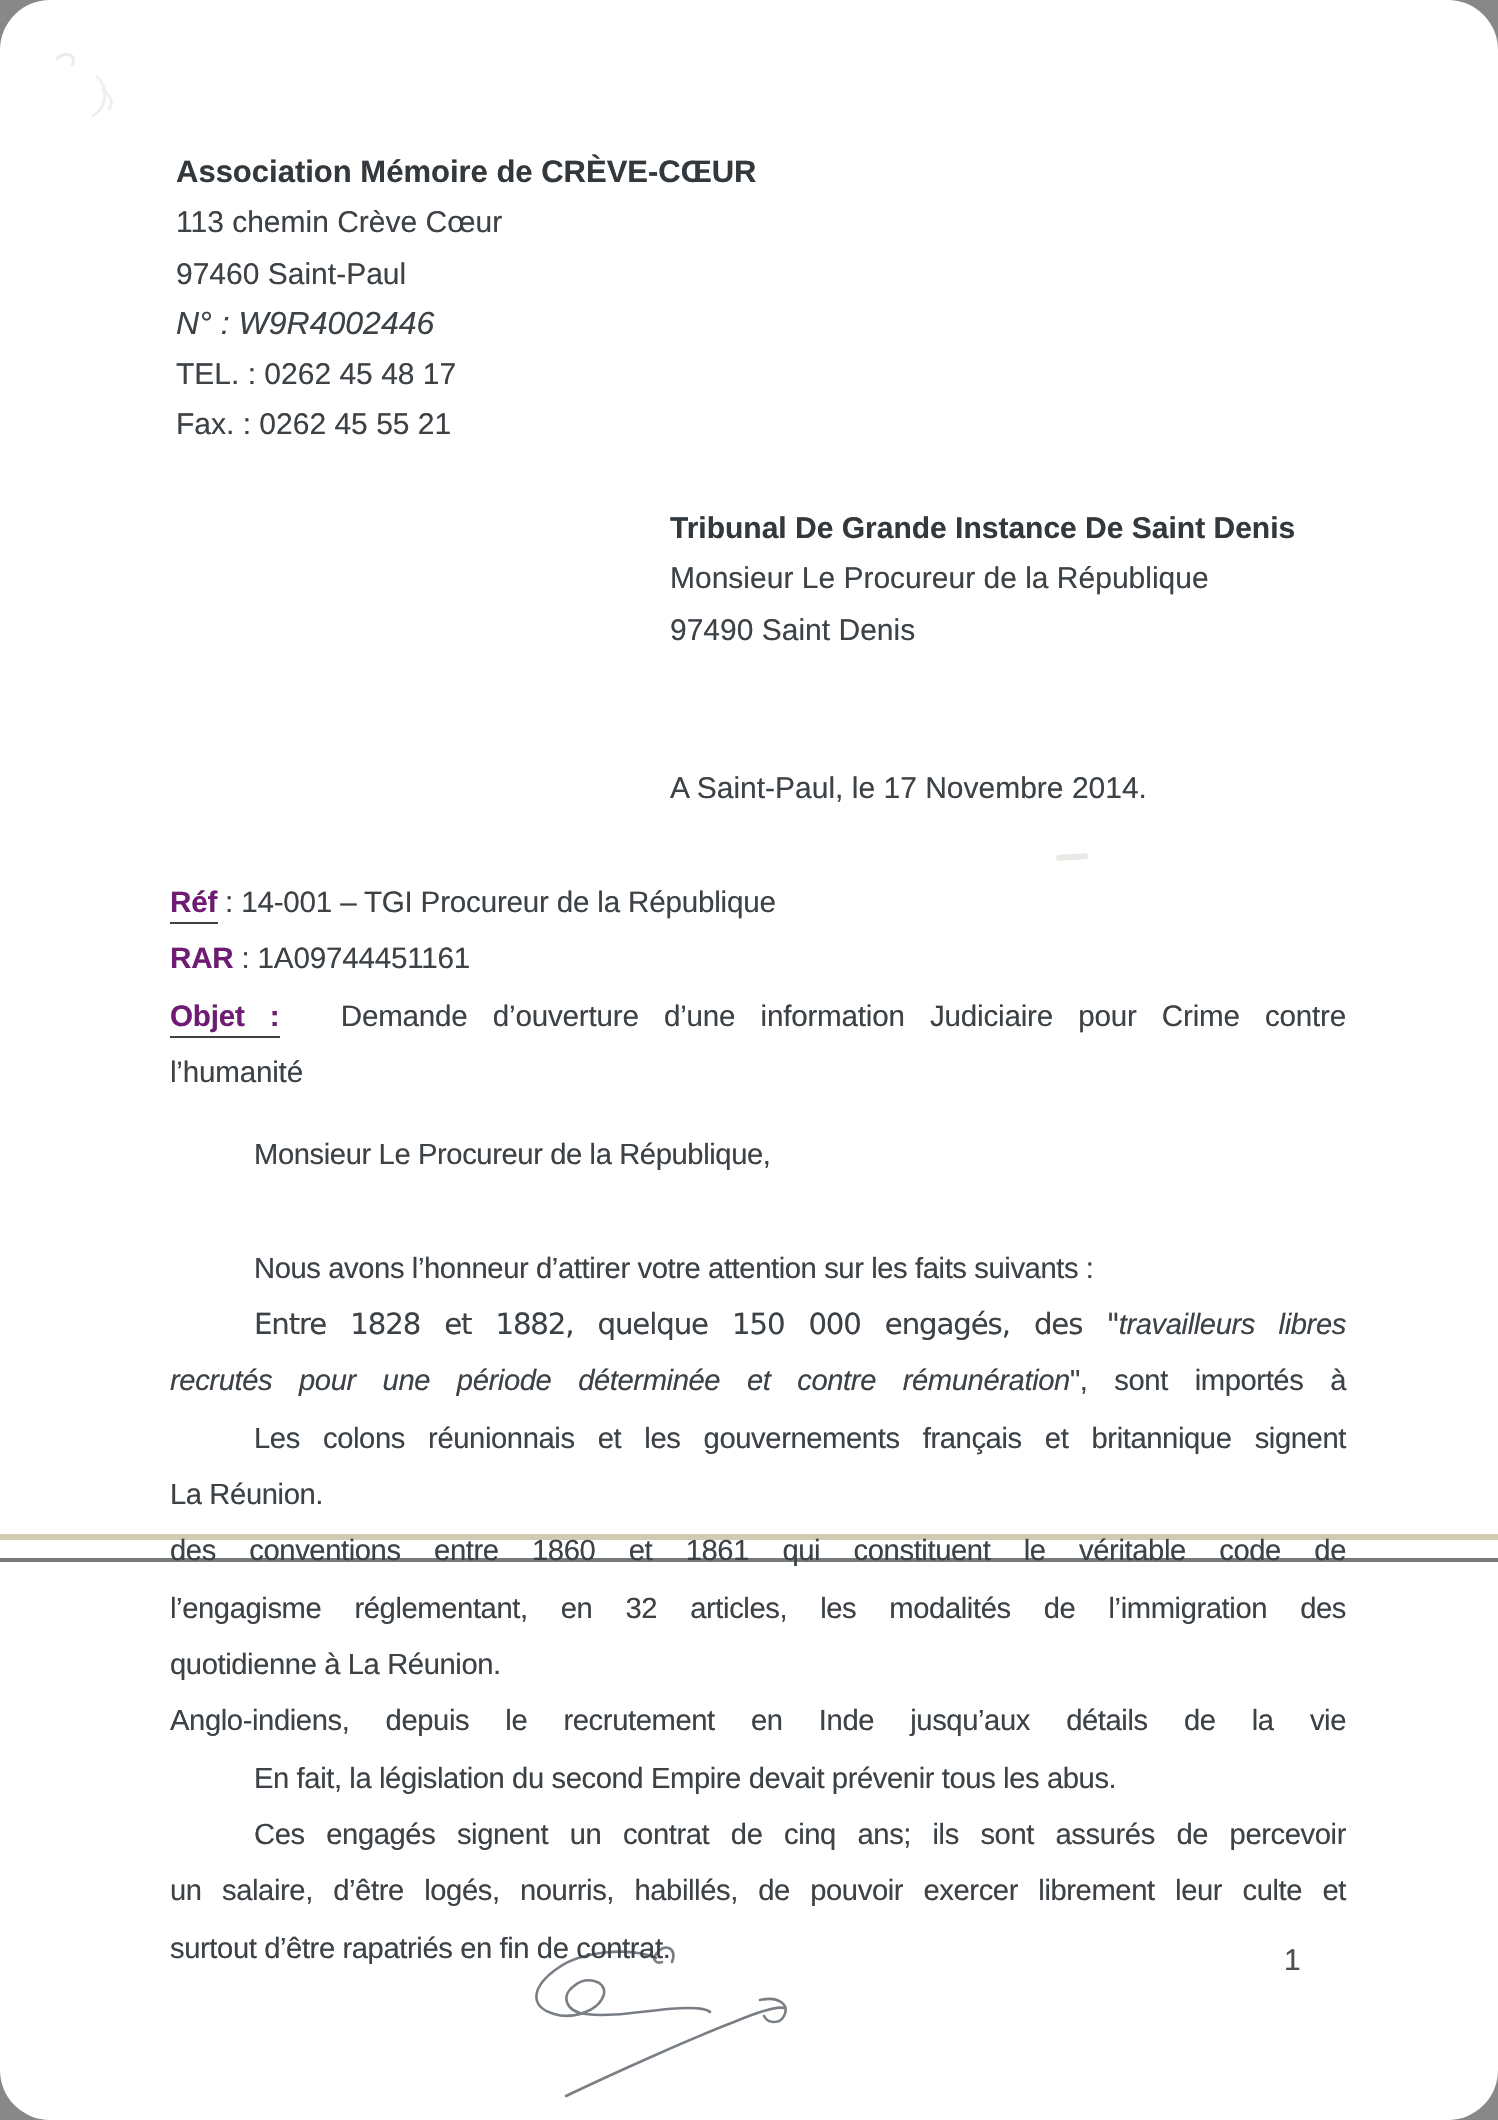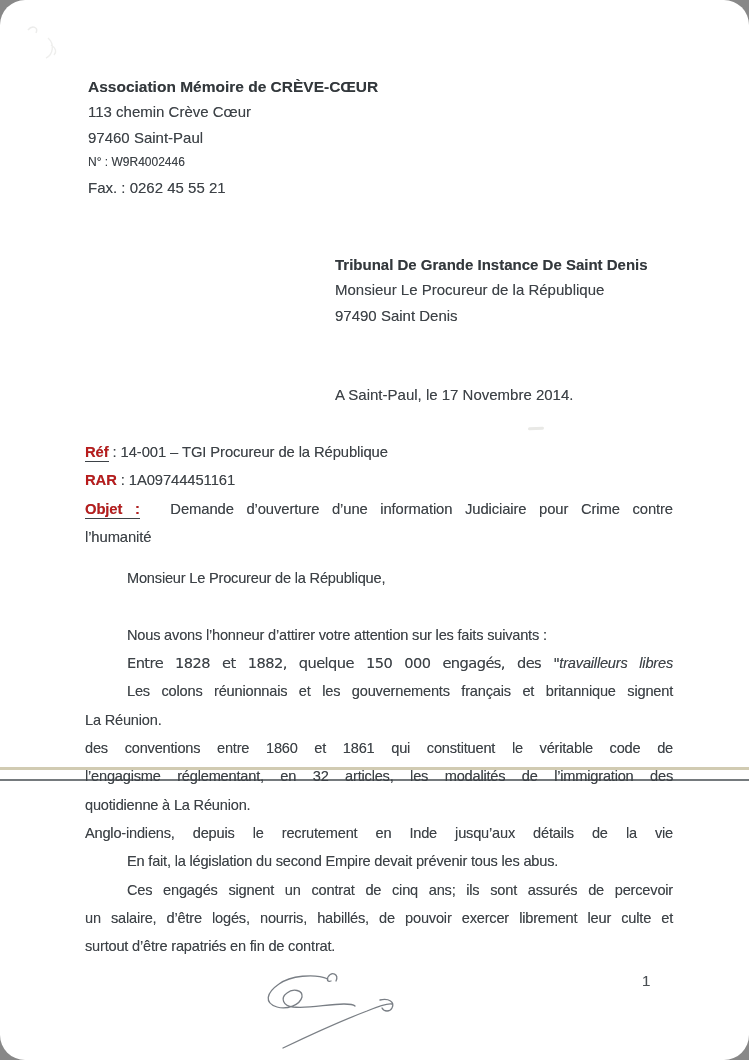--- a/index.html
+++ b/index.html
@@ -10,34 +10,34 @@
     margin:0 auto;
     overflow:hidden;
     font-family:"Liberation Sans","DejaVu Sans",sans-serif;
     color:#3d4247;
     text-shadow:0 0 .3px rgba(62,67,72,.5);
     border-radius:25px;
   }
   
   .sender{position:absolute;left:88px;top:74px;font-size:15px;line-height:25.3px;}
   .s-name{font-weight:bold;font-size:15.5px;color:#33383c;}
-  .s-reg{font-size:12px;}
+  .s-reg{font-style:italic;font-size:16px;}
   
   .recipient{position:absolute;left:335px;top:252px;font-size:15px;line-height:25.4px;}
   .r-name{font-weight:bold;color:#33383c;}
   .dateline{position:absolute;left:335px;top:382px;font-size:15px;line-height:25px;}
   
   .refblock{position:absolute;left:85px;top:438px;width:588px;font-size:14.8px;letter-spacing:-.1px;}
   
   .ln{height:28.35px;line-height:28.35px;white-space:normal;}
   .j{text-align:justify;text-align-last:justify;}
   .nj{text-align:left;text-align-last:left;}
   .ind{text-indent:42px;}
   .gap{margin-top:28.35px;}
-  .b{font-weight:bold;color:#b91c1c;}
+  .b{font-weight:bold;color:#701a75;}
   .u{border-bottom:1.2px solid #3d4247;padding-bottom:1px;}
   .objl{margin-right:18px;}
   
   .bodyblock{position:absolute;left:85px;top:564px;width:588px;font-size:14.6px;letter-spacing:-.2px;}
   .i{font-style:italic;}
   .alt{font-family:"DejaVu Sans",sans-serif;letter-spacing:-.55px;}
   
   .artifact-tan{position:absolute;left:0;top:767px;width:749px;height:3px;background:#cfc8ae;opacity:.95;z-index:1;}
   .artifact-gray{position:absolute;left:0;top:779px;width:749px;height:2px;background:#5d6366;opacity:.85;z-index:1;}
   .bodyblock,.refblock{z-index:2;}
@@ -54,20 +54,21 @@
   <svg class="smudge" width="60" height="45" viewBox="0 0 60 45">
     <path d="M 10,12 C 14,7 21,9 18,15" fill="none" stroke="#e2e2e0" stroke-width="1.5"></path>
     <path d="M 30,20 C 37,26 35,37 28,40 M 33,27 C 38,30 39,34 36,37" fill="none" stroke="#e6e6e4" stroke-width="1.4"></path>
   </svg>
 
   <div class="sender">
     <div class="s-name">Association Mémoire de CRÈVE-CŒUR</div>
     <div>113 chemin Crève Cœur</div>
     <div>97460 Saint-Paul</div>
     <div class="s-reg">N° : W9R4002446</div>
+    <div>TEL. : 0262 45 48 17</div>
     <div>Fax. : 0262 45 55 21</div>
   </div>
 
   <div class="recipient">
     <div class="r-name">Tribunal De Grande Instance De Saint Denis</div>
     <div>Monsieur Le Procureur de la République</div>
     <div>97490 Saint Denis</div>
   </div>
 
   <div class="dateline">A Saint-Paul, le 17 Novembre 2014.</div>
@@ -76,20 +77,21 @@
     <div class="ln nj"><span class="b u">Réf</span><span> : 14-001 – TGI Procureur de la République</span></div>
     <div class="ln nj"><span class="b">RAR</span><span> : 1A09744451161</span></div>
     <div class="ln j"><span class="b u objl">Objet :</span><span> Demande d’ouverture d’une information Judiciaire pour Crime contre</span></div>
     <div class="ln nj"><span>l’humanité</span></div>
   </div>
 
   <div class="bodyblock">
     <div class="ln nj ind"><span>Monsieur Le Procureur de la République,</span></div>
     <div class="ln nj ind gap"><span>Nous avons l’honneur d’attirer votre attention sur les faits suivants :</span></div>
     <div class="ln j ind"><span class="alt">Entre 1828 et 1882, quelque 150 000 engagés, des "</span><span class="i">travailleurs libres</span></div>
+    <div class="ln j"><span class="i">recrutés pour une période déterminée et contre rémunération</span><span>", sont importés à</span></div>
     <div class="ln j ind"><span>Les colons réunionnais et les gouvernements français et britannique signent</span></div>
     <div class="ln nj"><span>La Réunion.</span></div>
     <div class="ln j"><span>des conventions entre 1860 et 1861 qui constituent le véritable code de</span></div>
     <div class="ln j"><span>l’engagisme réglementant, en 32 articles, les modalités de l’immigration des</span></div>
     <div class="ln nj"><span>quotidienne à La Réunion.</span></div>
     <div class="ln j"><span>Anglo-indiens, depuis le recrutement en Inde jusqu’aux détails de la vie</span></div>
     <div class="ln nj ind"><span>En fait, la législation du second Empire devait prévenir tous les abus.</span></div>
     <div class="ln j ind"><span>Ces engagés signent un contrat de cinq ans; ils sont assurés de percevoir</span></div>
     <div class="ln j"><span>un salaire, d’être logés, nourris, habillés, de pouvoir exercer librement leur culte et</span></div>
     <div class="ln nj"><span>surtout d’être rapatriés en fin de contrat.</span></div>

